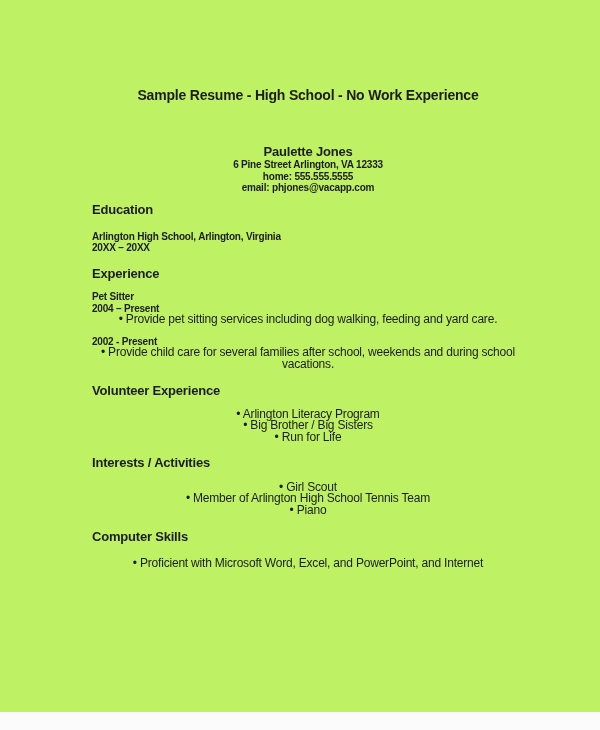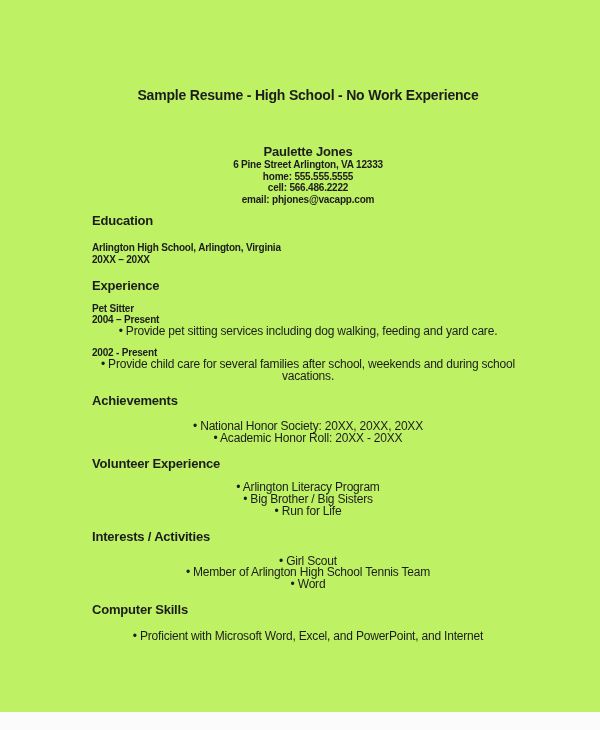--- a/index.html
+++ b/index.html
@@ -75,21 +75,20 @@
 
 <div class="page">
   <div class="content">
 
     <div class="doc-title">Sample Resume - High School - No Work Experience</div>
 
     <div class="contact">
       <div class="contact-name">Paulette Jones</div>
       <div class="contact-line">6 Pine Street Arlington, VA 12333</div>
       <div class="contact-line">home: 555.555.5555</div>
-      <div class="contact-line">cell: 566.486.2222</div>
       <div class="contact-line">email: phjones@vacapp.com</div>
     </div>
 
     <div class="sec-education">
       <div class="section-heading">Education</div>
       <div class="edu-body">
         <div class="bold-line">Arlington High School, Arlington, Virginia</div>
         <div class="bold-line">20XX – 20XX</div>
       </div>
     </div>
@@ -100,43 +99,36 @@
         <div class="bold-line">Pet Sitter</div>
         <div class="bold-line">2004 – Present</div>
         <div class="body-line">• Provide pet sitting services including dog walking, feeding and yard care.</div>
       </div>
       <div class="job">
         <div class="bold-line">2002 - Present</div>
         <div class="body-line">• Provide child care for several families after school, weekends and during school vacations.</div>
       </div>
     </div>
 
-    <div class="sec-achievements">
-      <div class="section-heading">Achievements</div>
-      <div class="items-13">
-        <div class="body-line">• National Honor Society: 20XX, 20XX, 20XX</div>
-        <div class="body-line">• Academic Honor Roll: 20XX - 20XX</div>
-      </div>
-    </div>
 
     <div class="sec-volunteer">
       <div class="section-heading">Volunteer Experience</div>
       <div class="items-11">
         <div class="body-line">• Arlington Literacy Program</div>
         <div class="body-line">• Big Brother / Big Sisters</div>
         <div class="body-line">• Run for Life</div>
       </div>
     </div>
 
     <div class="sec-interests">
       <div class="section-heading">Interests / Activities</div>
       <div class="items-115">
         <div class="body-line">• Girl Scout</div>
         <div class="body-line">• Member of Arlington High School Tennis Team</div>
-        <div class="body-line">• Word</div>
+        <div class="body-line">• Piano</div>
       </div>
     </div>
 
     <div class="sec-computer">
       <div class="section-heading">Computer Skills</div>
       <div class="items-14">
         <div class="body-line">• Proficient with Microsoft Word, Excel, and PowerPoint, and Internet</div>
       </div>
     </div>
 

